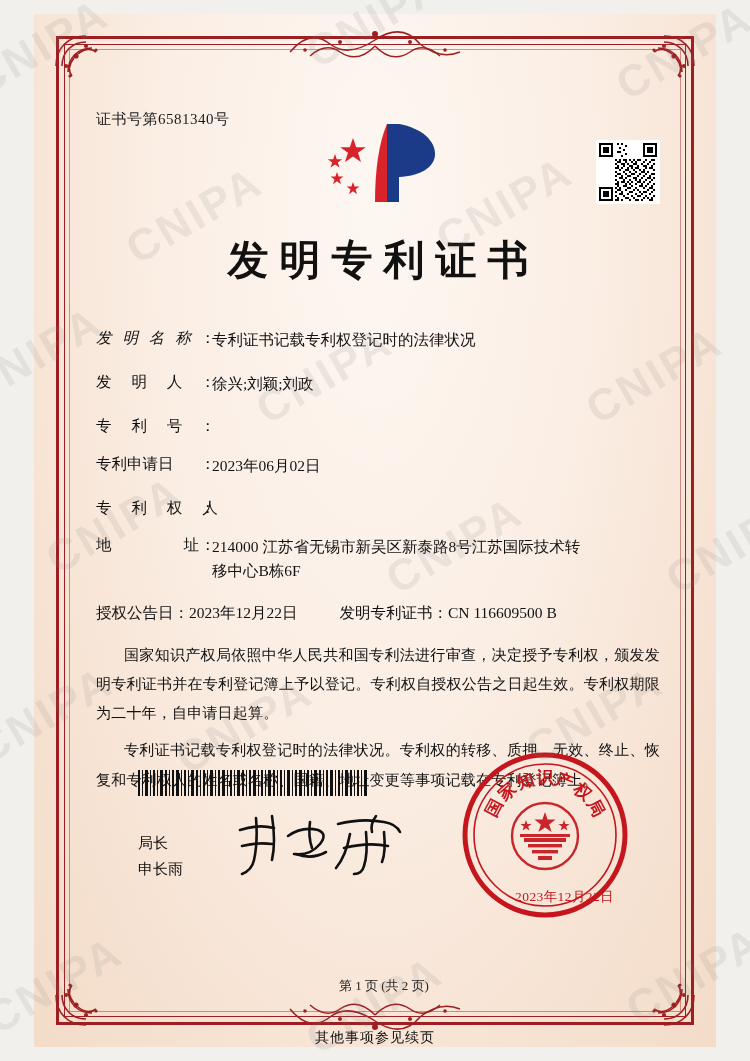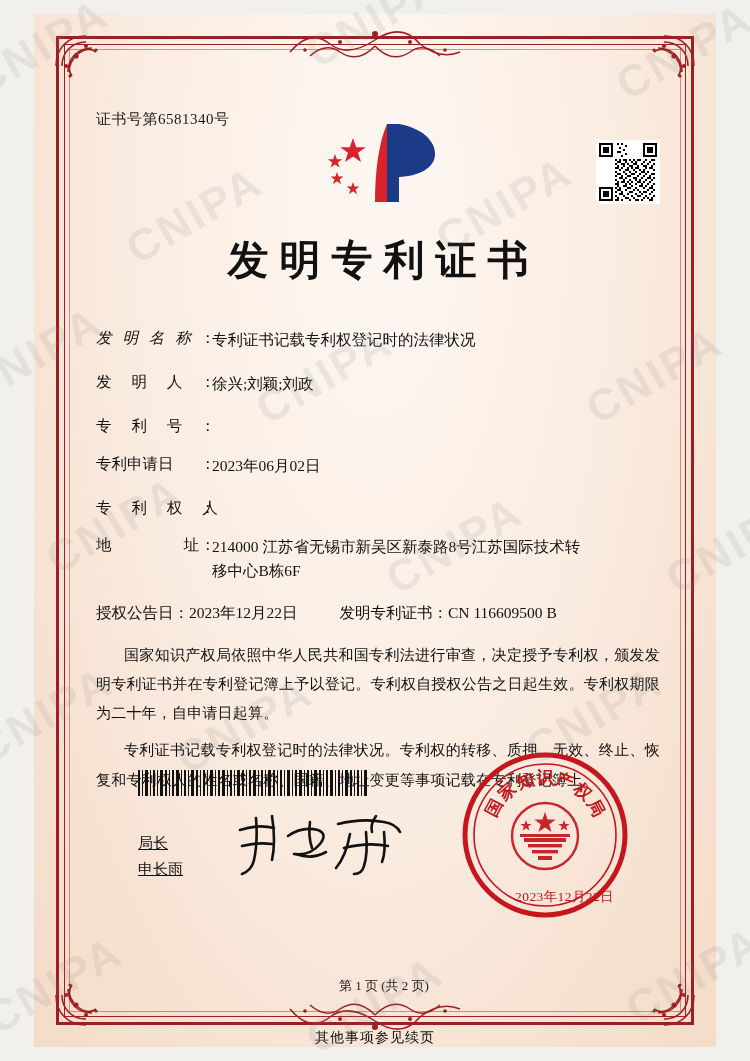--- a/index.html
+++ b/index.html
@@ -200,21 +200,20 @@
   }
 
   
   .sig-block {
     position: absolute;
     left: 42px;
     top: 720px;
     font-size: 15px;
     line-height: 1.75;
     color: #111;
-    text-decoration: underline;
   }
   .sig-script {
     position: absolute;
     left: 130px;
     top: 700px;
     width: 200px;
     height: 70px;
   }
 
   

